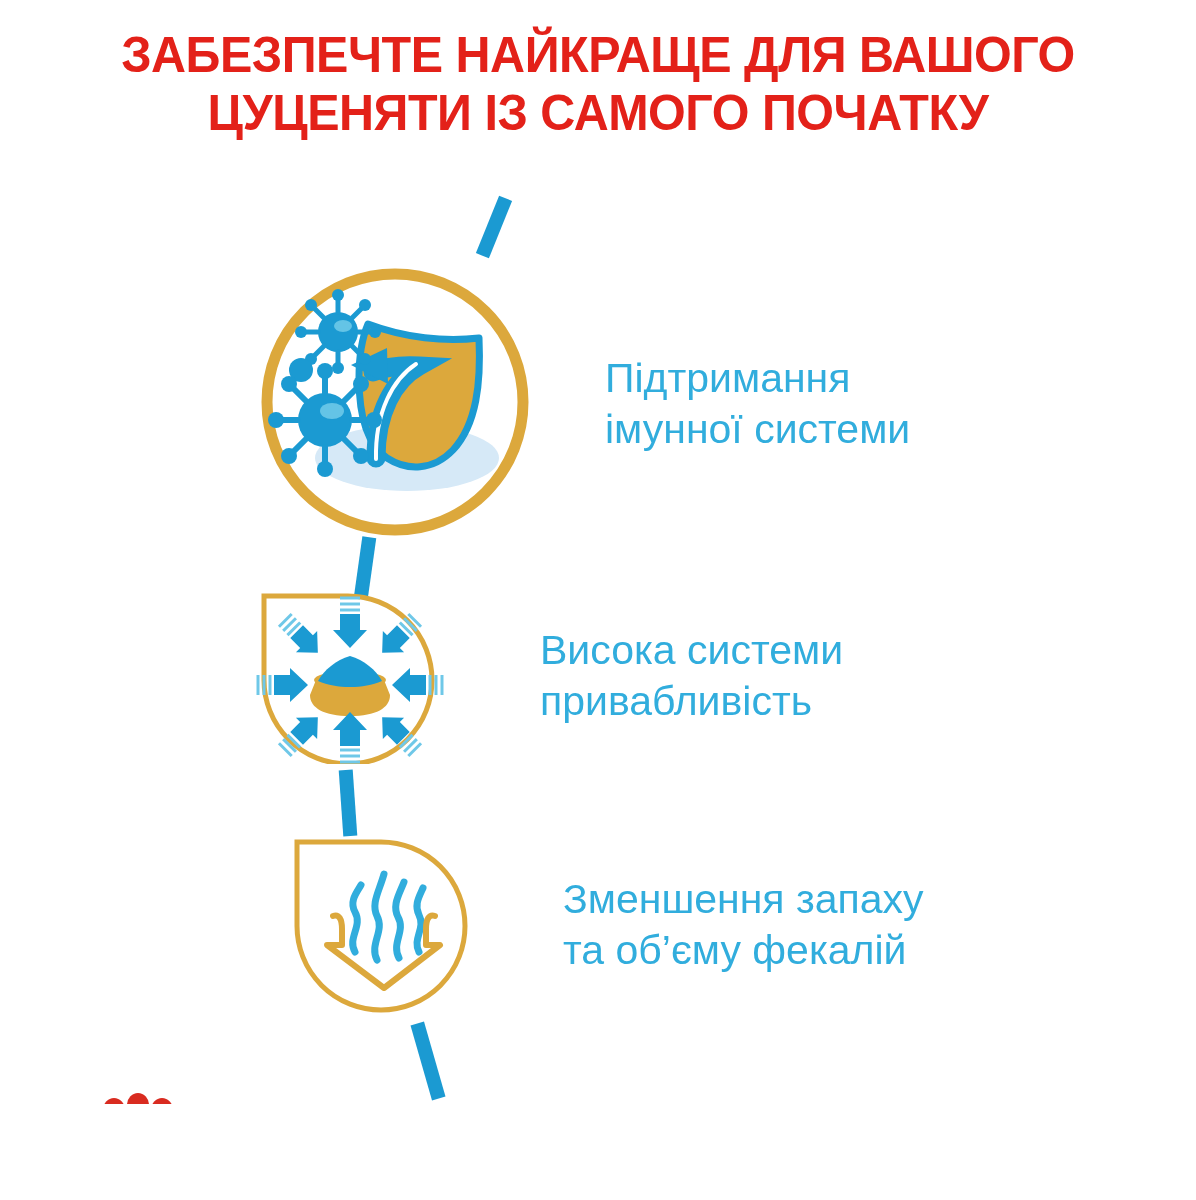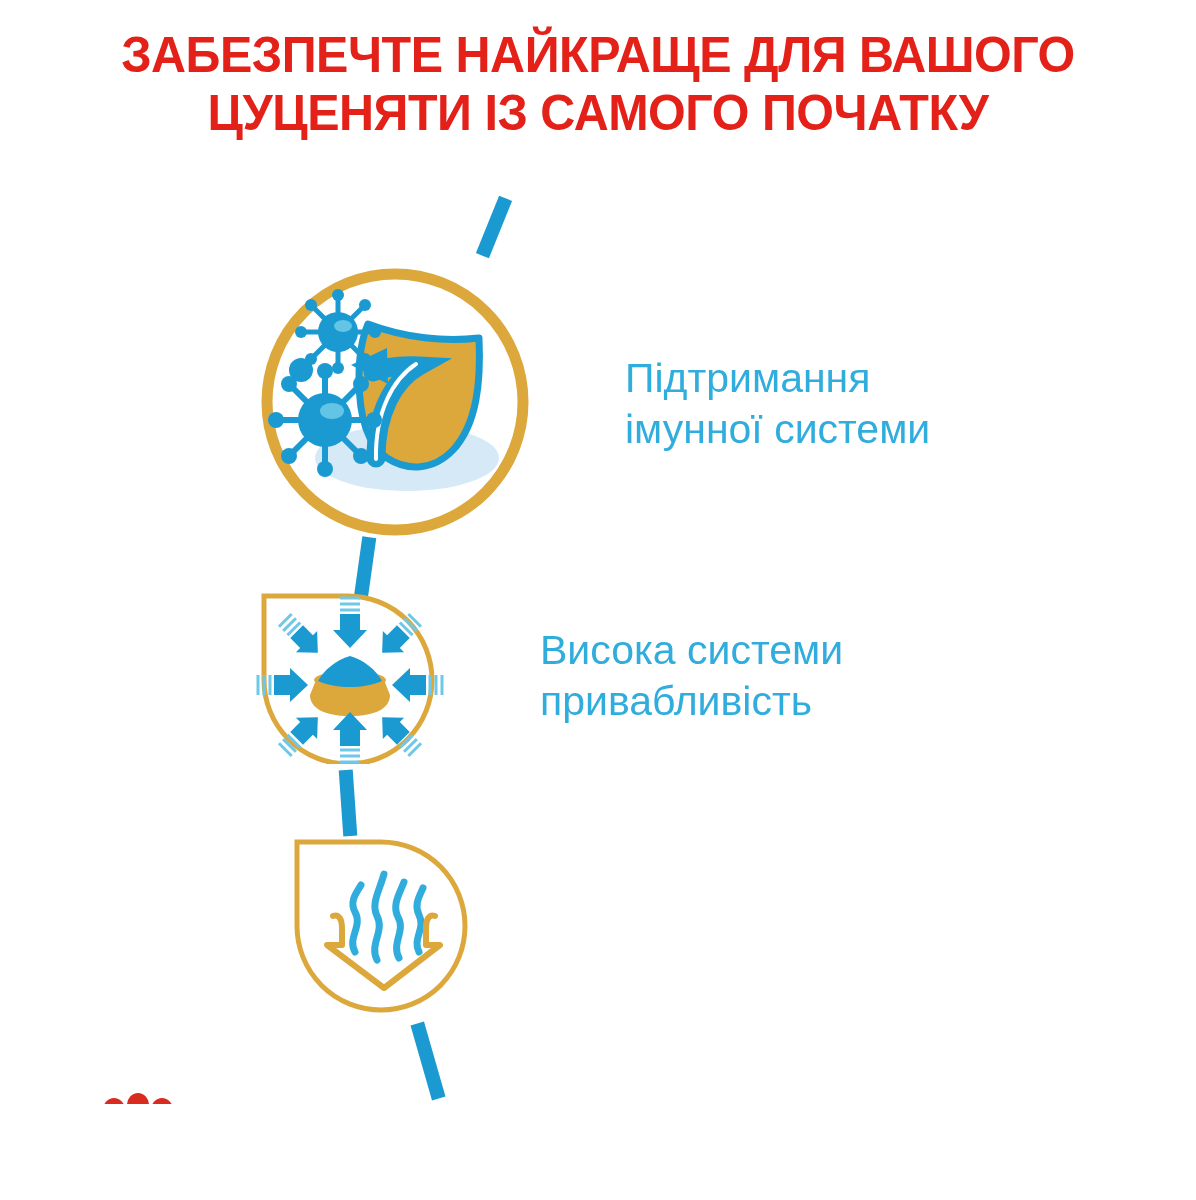--- a/index.html
+++ b/index.html
@@ -48,21 +48,21 @@
     position: relative;
   }
   .benefit-label {
     color: #31ADDD;
     font-size: 41px;
     line-height: 51px;
     font-weight: 400;
     white-space: pre-line;
   }
 
-  #benefit-1 { top: 262px; left: 255px; gap: 20px; }
+  #benefit-1 { top: 262px; left: 255px; }
   #benefit-1 .benefit-label { margin-left: 70px; margin-top: 0; }
 
   #benefit-2 { top: 584px; left: 252px; }
   #benefit-2 .benefit-label { margin-left: 92px; }
 
   #benefit-3 { top: 830px; left: 285px; }
   #benefit-3 .benefit-label { margin-left: 82px; }
 
   
   .dash {
@@ -283,20 +283,22 @@
           <path d="M70 122 C62 108 78 96 70 82 C64 71 72 62 76 55"></path>
           <path d="M92 130 C84 114 100 101 92 86 C86 73 94 62 99 44"></path>
           <path d="M114 128 C106 113 121 101 113 87 C107 75 114 65 119 52"></path>
           <path d="M134 122 C127 109 141 98 134 85 C129 75 134 67 138 58"></path>
         </g>
 
         <path d="M48 86 C54 84 57 89 57 99 L57 115 L42 115 L99 158 L155 115 L141 115
                  L141 99 C141 89 144 84 150 86" fill="none" stroke="#DCA83C" stroke-width="6" stroke-linecap="round" stroke-linejoin="round"></path>
       </svg>
     </div>
+    <div class="benefit-label">Зменшення запаху
+та об’єму фекалій</div>
   </div>
 
   <div id="footer-bar"></div>
   <svg id="logo-crown" viewBox="0 0 120 92">
     <g fill="#D92B20">
 
       <ellipse cx="60" cy="12" rx="11" ry="12"></ellipse>
       <ellipse cx="36" cy="17" rx="11" ry="12"></ellipse>
       <ellipse cx="84" cy="17" rx="11" ry="12"></ellipse>
       <ellipse cx="15" cy="30" rx="10" ry="11"></ellipse>

